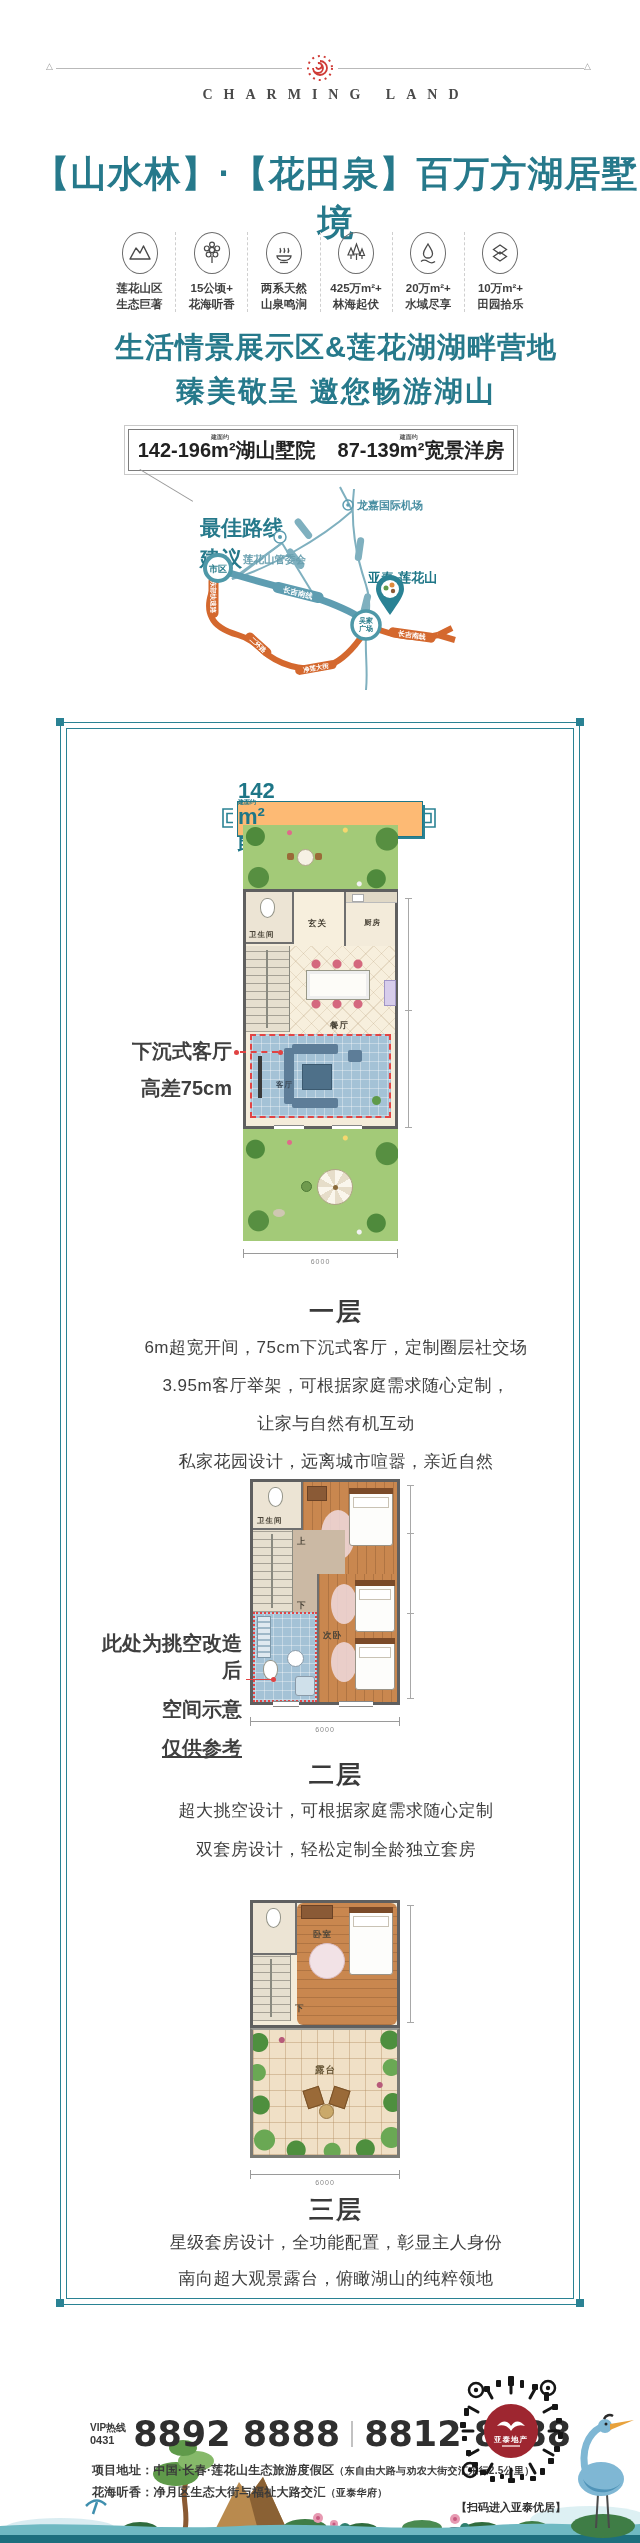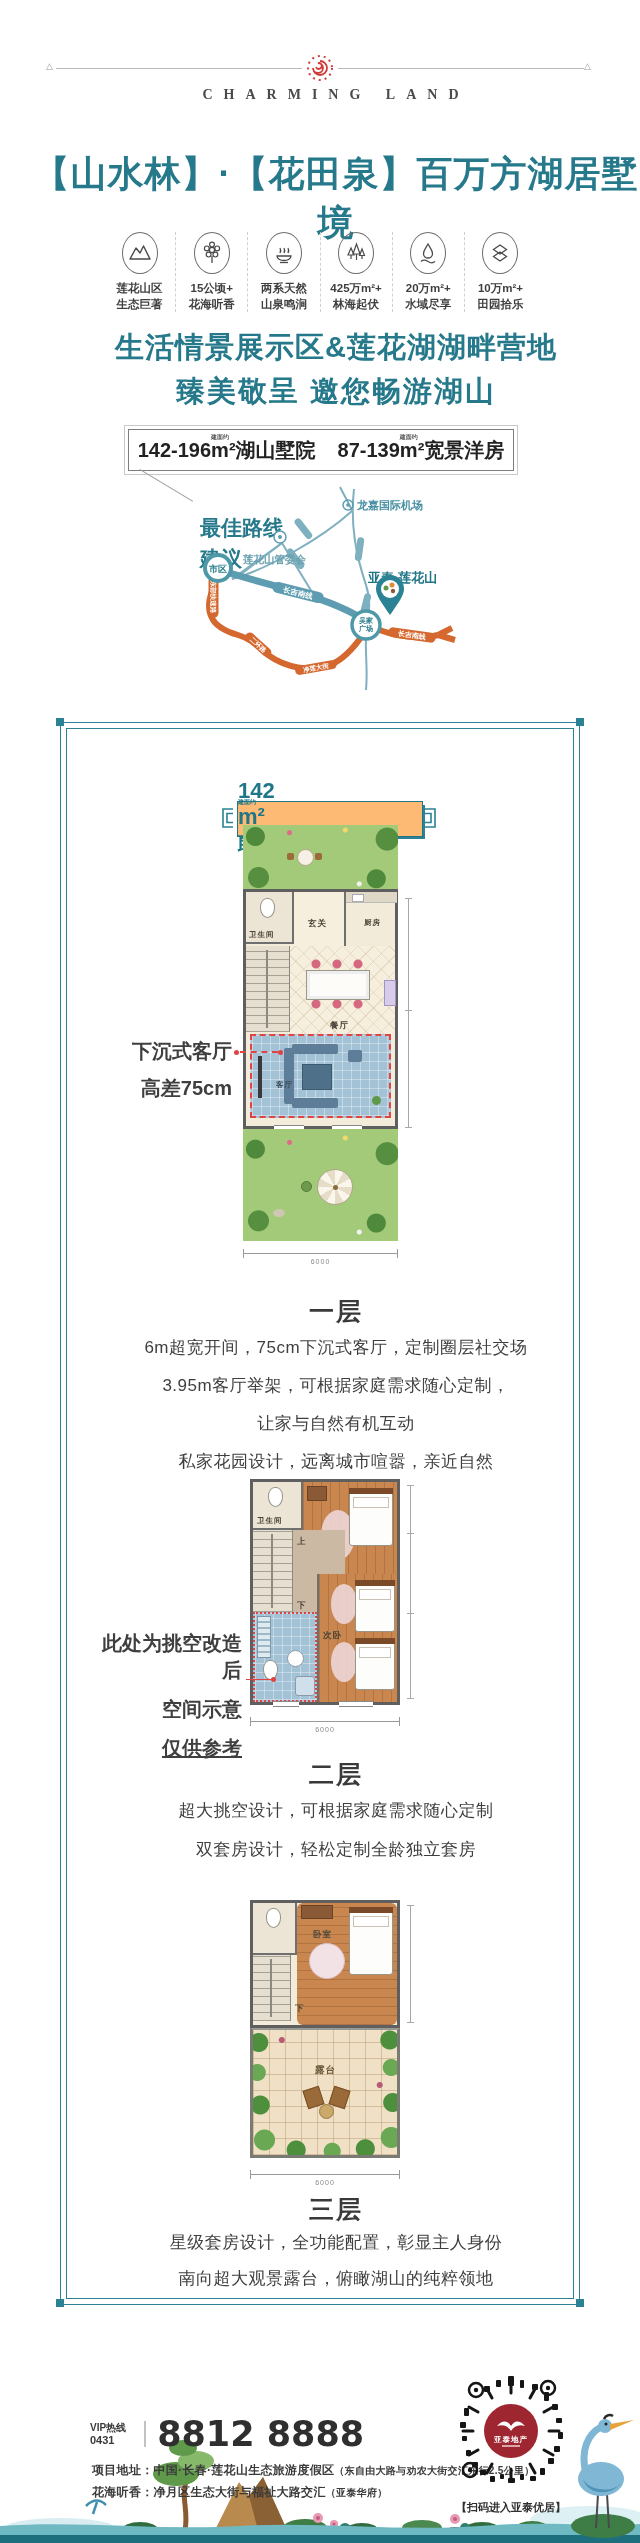--- a/index.html
+++ b/index.html
@@ -544,20 +544,21 @@
     <path d="M610,46 L634,42 L610,52 Z" fill="#e8a23c"></path>
     <circle cx="606" cy="46" r="1.5" fill="#222"></circle>
   </g>
 </svg>
 
 <div class="abs phones">
   <div class="viplab">
     <div>VIP热线</div>
     <div style="font-size:11px;">0431</div>
   </div>
+  <div class="phone-num">8892 8888</div>
   <div class="psep"></div>
   <div class="phone-num">8812 8888</div>
 </div>
 <div class="abs addr" style="top:2462px;">
   <span>项目地址：</span><span>中国·长春·莲花山生态旅游度假区</span><span class="nt">（东自由大路与劝农大街交汇东行2.5公里）</span>
 </div>
 <div class="abs addr" style="top:2484px;">
   <span>花海听香：</span><span>净月区生态大街与福祉大路交汇</span><span class="nt">（亚泰华府）</span>
 </div>
 

